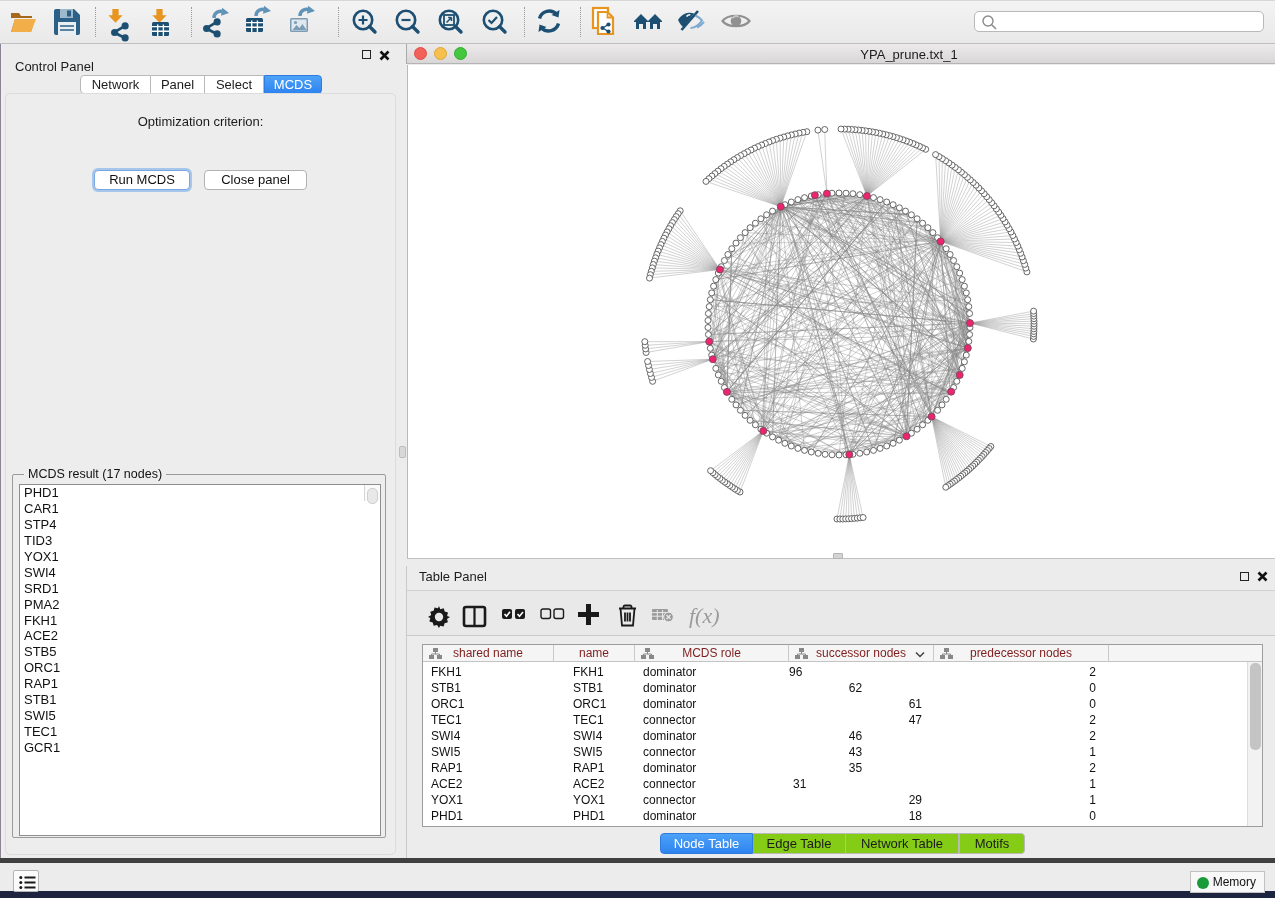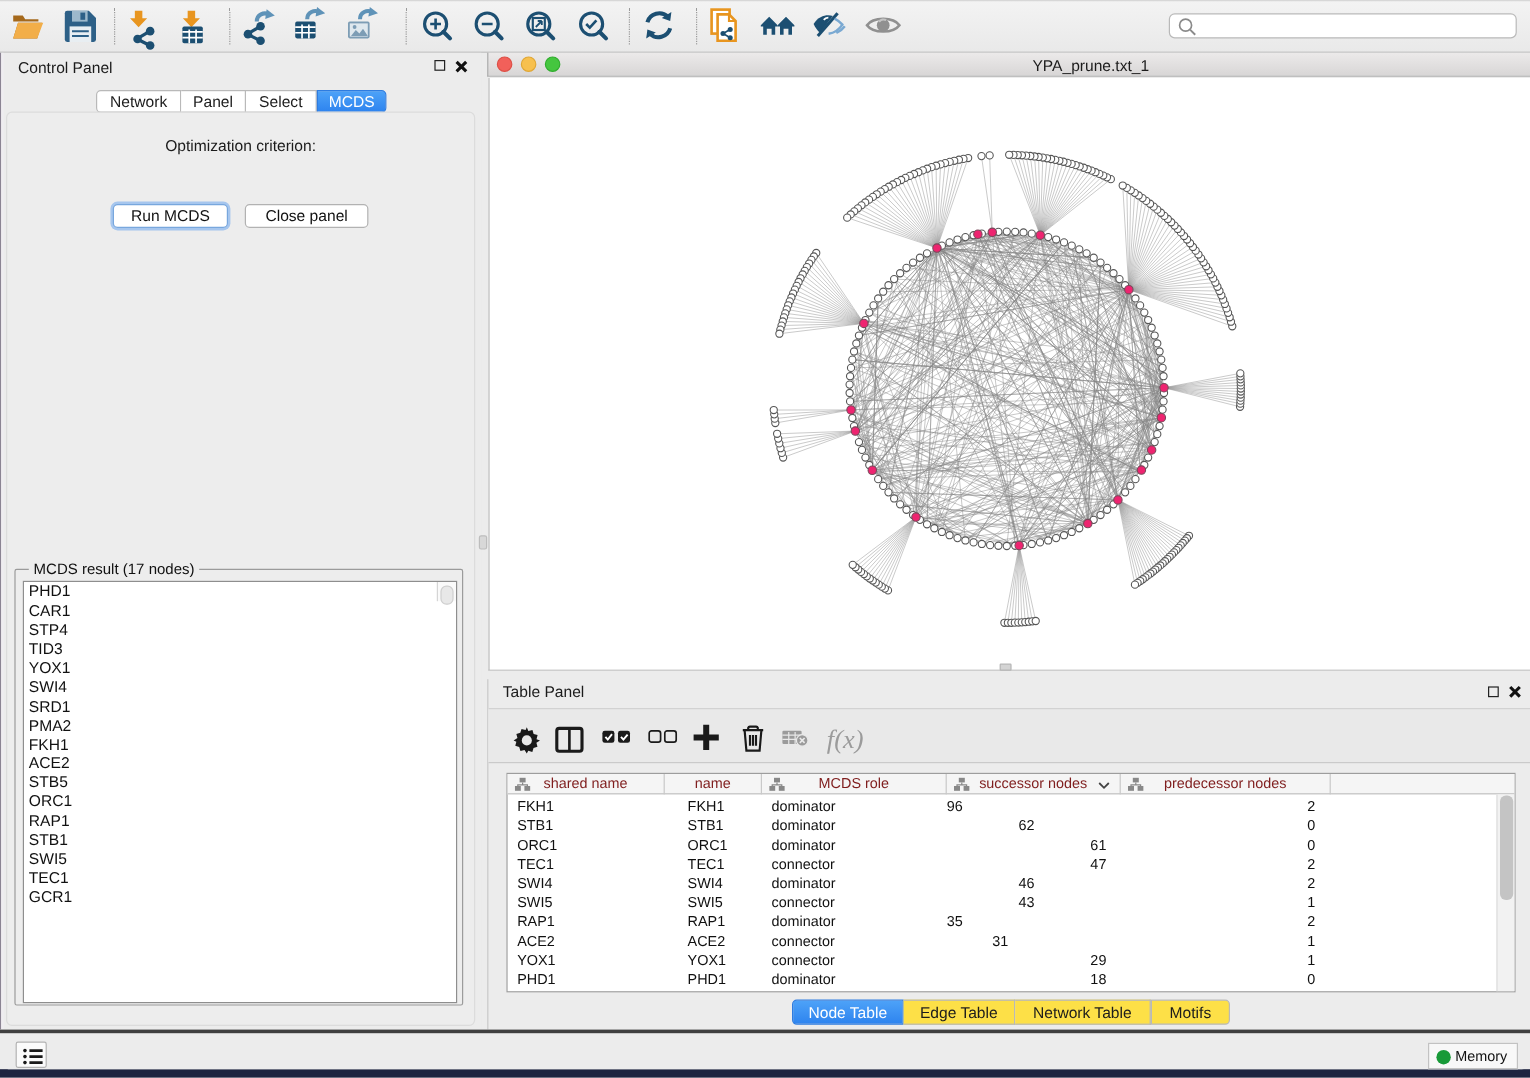--- a/index.html
+++ b/index.html
@@ -3,21 +3,21 @@
 *{margin:0;padding:0;box-sizing:border-box}
 html,body{width:1275px;height:898px;overflow:hidden}
 body{font-family:"Liberation Sans",sans-serif;background:#1d2440;position:relative}
 #app{position:absolute;left:0;top:0;width:1275px;height:891px;background:#ececec;border-radius:0 0 7px 7px}
 
 #toolbar{position:absolute;left:0;top:0;width:1275px;height:44px;background:linear-gradient(#f3f3f3,#e9e9e9);border-bottom:1px solid #bfbfbf;border-top:1px solid #d7d7d7}
 .tsep{position:absolute;top:6px;height:30px;border-left:1px dotted #9a9a9a}
 #search{position:absolute;left:974px;top:10px;width:290px;height:21px;background:#fff;border:1px solid #b9b9b9;border-radius:5px}
 
 #cpanel{position:absolute;left:0;top:44px;width:401px;height:814px;background:#ececec}
-#cpanel .title{position:absolute;left:15px;top:5px;font-size:13px;color:#1c1c1c}
+#cpanel .title{position:absolute;left:15px;top:15px;font-size:13px;color:#1c1c1c}
 .wbtn{position:absolute;color:#1a1a1a;font-size:11px}
 .tabs{position:absolute;top:31px;height:19px;font-size:13px}
 .tab{position:absolute;top:0;height:19px;background:#fff;border:1px solid #b9b9b9;color:#1c1c1c;text-align:center;line-height:18px}
 .tab.active{background:linear-gradient(#4da2f8,#2e84ef);border-color:#2e7ce0;color:#fff}
 #cpcontent{position:absolute;left:5px;top:49px;width:391px;height:762px;background:#ededed;border:1px solid #dcdcdc;border-radius:5px}
 #optlabel{position:absolute;left:0;top:70px;width:401px;text-align:center;font-size:13px;color:#1b1b1b}
 #selbox{position:absolute;left:45px;top:93px;width:314px;height:21px;background:#fff;border:1px solid #b5b5b5;border-radius:4px;font-size:13px;color:#111;line-height:19px;padding-left:12px}
 #selcap{position:absolute;right:-1px;top:-1px;width:21px;height:21px;border-radius:0 4px 4px 0;background:linear-gradient(#6cacf9,#2d7de9)}
 .btn{position:absolute;height:20px;background:#fff;border:1px solid #b2b2b2;border-radius:4px;font-size:13px;color:#111;text-align:center;line-height:18px}
 
@@ -37,24 +37,24 @@
 #tpanel{position:absolute;left:406px;top:566px;width:869px;height:292px;background:#ececec;border-left:1px solid #c9c9c9}
 #tpanel .title{position:absolute;left:12px;top:3px;font-size:13px;color:#1c1c1c}
 #ttools{position:absolute;left:0;top:24px;width:869px;height:46px;background:#e9e9e9;border-top:1px solid #d2d2d2;border-bottom:1px solid #cacaca}
 #tbl{position:absolute;left:15px;top:78px;width:841px;height:183px;background:#fff;border:1px solid #9d9d9d}
 #thead{position:absolute;left:0;top:0;width:839px;height:17px;background:#f5f5f5;border-bottom:1px solid #c3c3c3;font-size:12px;color:#7f1d1d}
 .hcell{position:absolute;top:0;height:17px;border-right:1px solid #c9c9c9;text-align:center;line-height:17px}
 .trow{position:absolute;left:0;width:820px;height:16px;font-size:12px;color:#111}
 .trow span{position:absolute;top:1px}
 #tscroll{position:absolute;right:0px;top:17px;width:15px;height:164px;background:#f2f2f2;border-left:1px solid #dcdcdc}
 #tthumb{position:absolute;left:2px;top:1px;width:11px;height:87px;background:#c4c4c4;border-radius:5px}
-.btab{position:absolute;top:0;height:21px;background:#fde047;border:1px solid #b9b9b9;color:#1c1c1c;text-align:center;line-height:20px;font-size:13px}
+.btab{position:absolute;top:0;height:21px;background:#84cc16;border:1px solid #b9b9b9;color:#1c1c1c;text-align:center;line-height:20px;font-size:13px}
 .btab.active{background:linear-gradient(#4da2f8,#2e84ef);border-color:#2e7ce0;color:#fff}
 
-#status{position:absolute;left:0;top:858px;width:1275px;height:33px;background:#ececec;border-top:3px solid #404040}
+#status{position:absolute;left:0;top:858px;width:1275px;height:33px;background:#ececec;border-top:5px solid #404040}
 #hamb{position:absolute;left:13px;top:7px;width:26px;height:22px;background:#fbfbfb;border:1px solid #b3b3b3;border-radius:2px}
 #membtn{position:absolute;right:10px;top:8px;width:75px;height:22px;background:#f8f8f8;border:1px solid #c2c2c2;font-size:12px;color:#111;text-align:right;line-height:20px;padding-right:8px}
 #memdot{position:absolute;left:6px;top:5px;width:12px;height:12px;border-radius:50%;background:#189a38}
 </style></head><body>
 <div id="app">
 <div id="toolbar">
       <svg width="1275" height="44" style="position:absolute;left:0;top:0">
         <g transform="translate(10,9)">
           <path d="M1 3h8l2 3h11v2H1z" fill="#a5691c"></path>
           <path d="M1 3v19h20l4-13H5L1 22z" fill="#a5691c"></path>
@@ -681,28 +681,28 @@
           <span style="left:8px">SWI5</span>
           <span style="left:150px">SWI5</span>
           <span style="left:220px">connector</span>
           <span style="left:366px;width:133px;text-align:center">43</span>
           <span style="left:511px;width:162px;text-align:right">1</span>
         </div>
         <div class="trow" style="top:115px">
           <span style="left:8px">RAP1</span>
           <span style="left:150px">RAP1</span>
           <span style="left:220px">dominator</span>
-          <span style="left:366px;width:133px;text-align:left">35</span>
+          <span style="left:366px;width:133px;text-align:center">35</span>
           <span style="left:511px;width:162px;text-align:right">2</span>
         </div>
         <div class="trow" style="top:131px">
           <span style="left:8px">ACE2</span>
           <span style="left:150px">ACE2</span>
           <span style="left:220px">connector</span>
-          <span style="left:344px;width:133px;text-align:center">31</span>
+          <span style="left:370px;width:133px;text-align:left">31</span>
           <span style="left:511px;width:162px;text-align:right">1</span>
         </div>
         <div class="trow" style="top:147px">
           <span style="left:8px">YOX1</span>
           <span style="left:150px">YOX1</span>
           <span style="left:220px">connector</span>
           <span style="left:366px;width:133px;text-align:right">29</span>
           <span style="left:511px;width:162px;text-align:right">1</span>
         </div>
         <div class="trow" style="top:163px">

